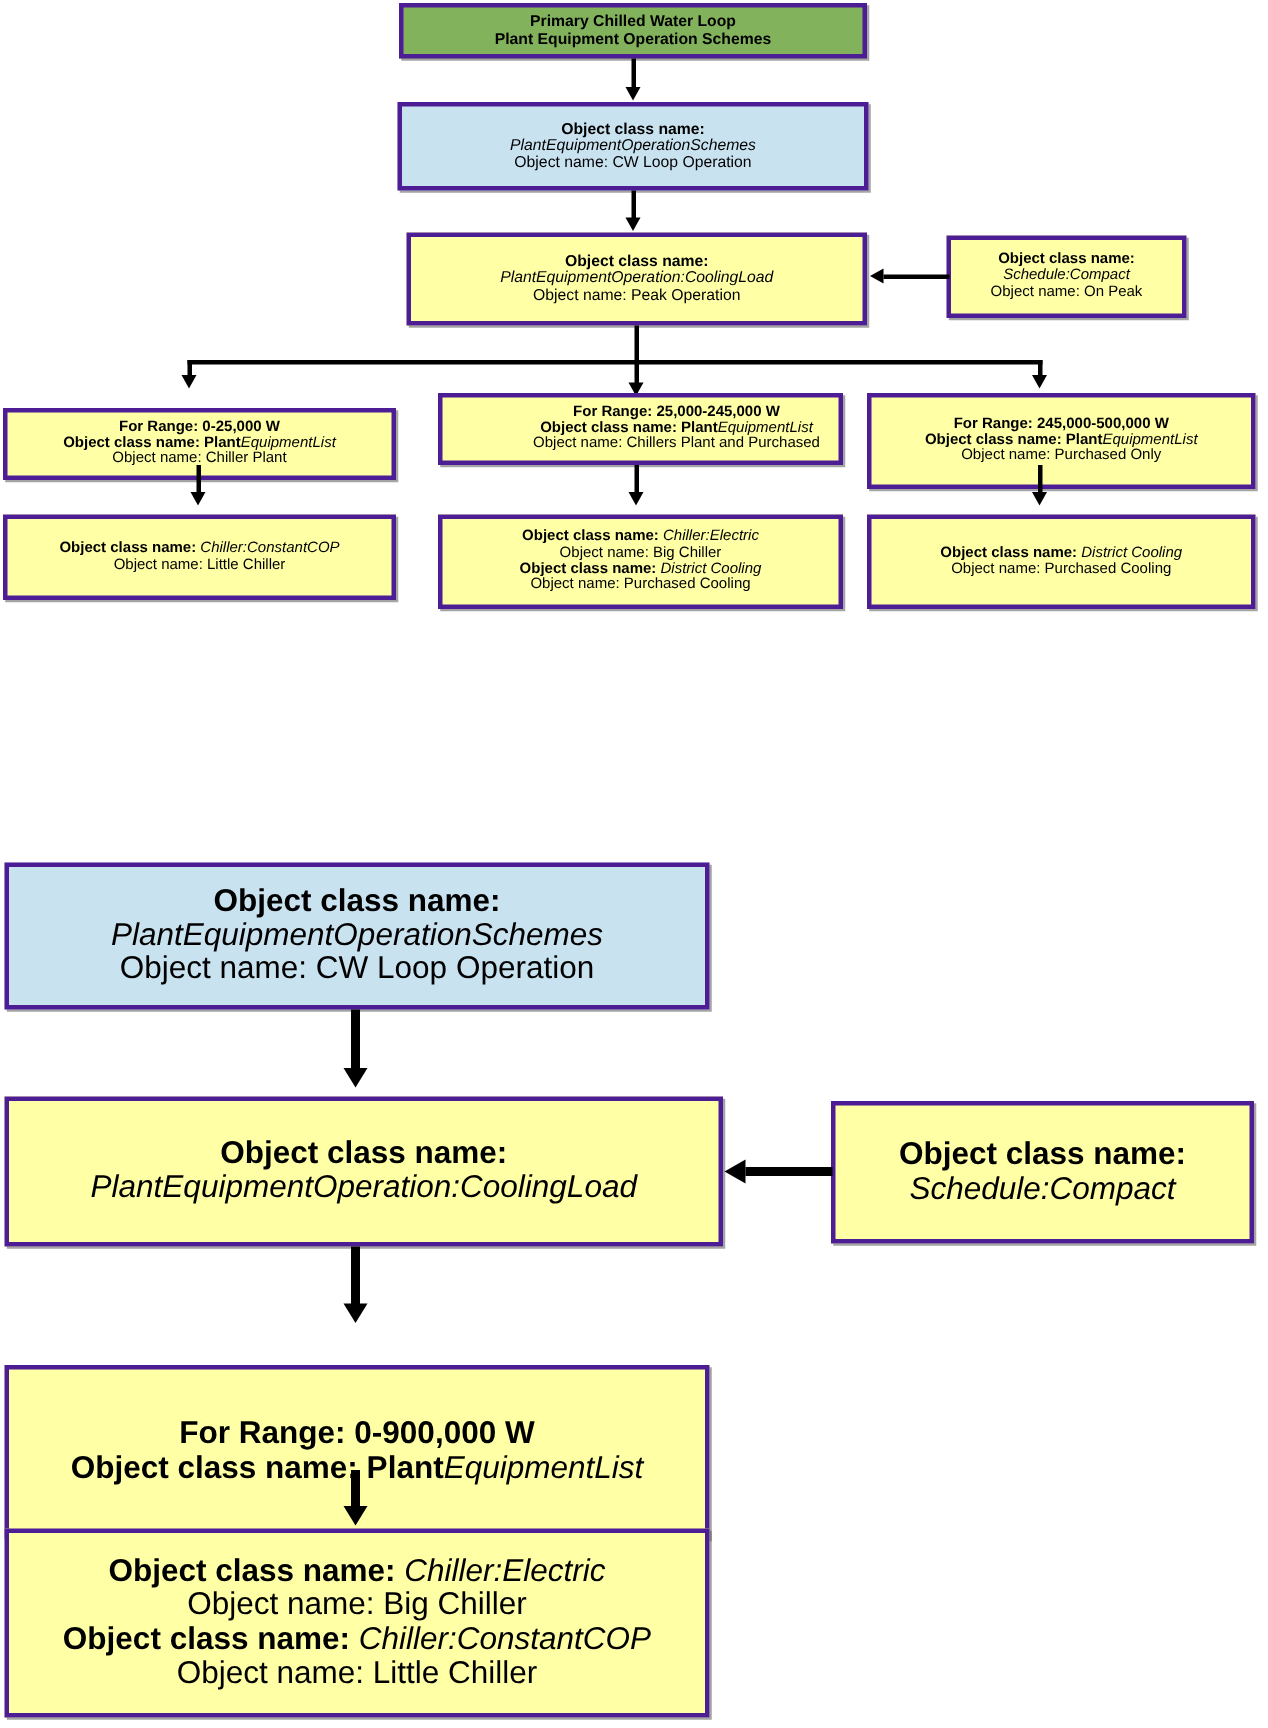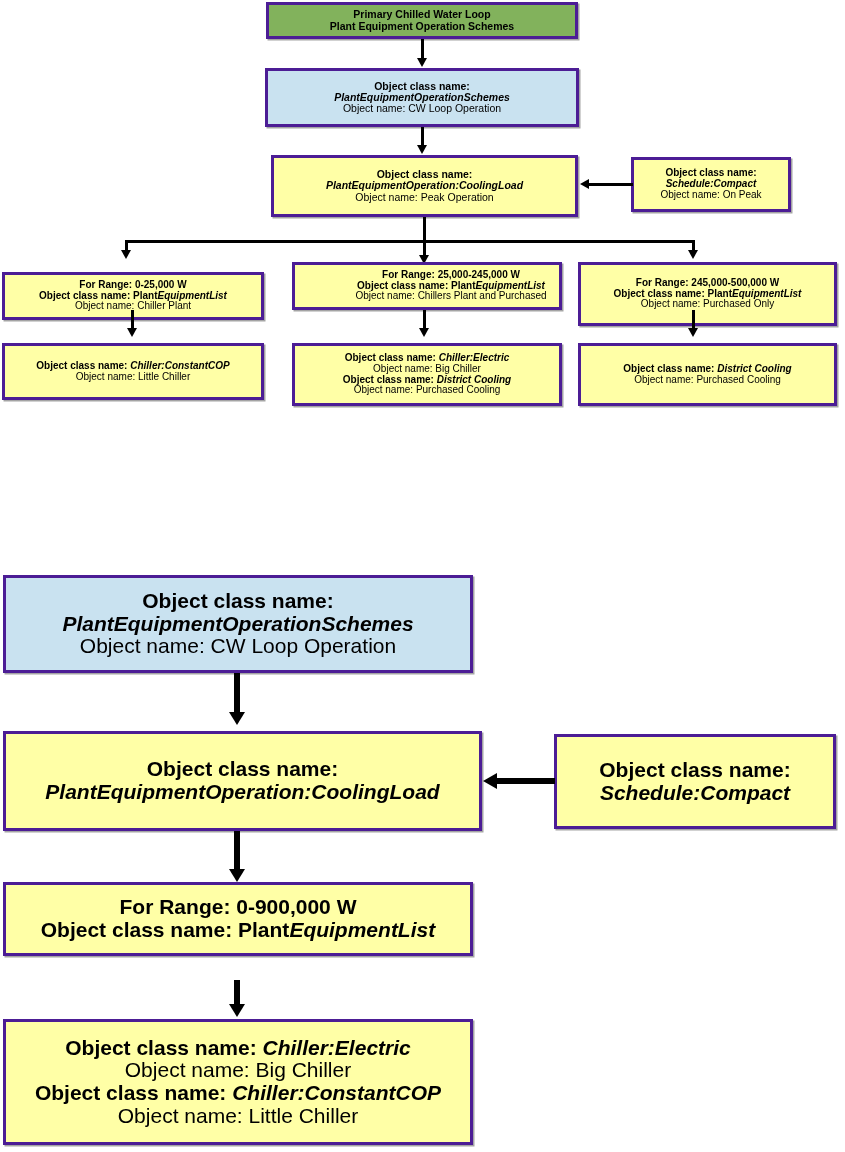--- a/index.html
+++ b/index.html
@@ -33,21 +33,21 @@
     text-align: center;
     line-height: 1.08;
     background: #ffffa6;
   }
   .box.green  { background: #82b25c; }
   .box.blue   { background: #c9e2f0; }
   .box.yellow { background: #ffffa6; }
 
   .ln { display: block; white-space: nowrap; }
   .b  { font-weight: bold; }
-  .bi { font-weight: bold; font-style: italic; }
+  .bi { font-weight: normal; font-style: italic; }
 
   
   .vline {
     position: absolute;
     background: #000;
   }
   .hline {
     position: absolute;
     background: #000;
   }
@@ -191,21 +191,21 @@
     <span class="ln b">Object class name:</span>
     <span class="ln bi">Schedule:Compact</span>
   </div>
 
   <div class="hline" style="left:497px; top:778px; width:58px; height:6px;"></div>
   <div class="arrowleft big" style="left:483px; top:773px;"></div>
 
   <div class="vline" style="left:234px; top:831px; width:6px; height:42px;"></div>
   <div class="arrowdown big" style="left:229px; top:869px;"></div>
 
-  <div class="box yellow t-lg" style="left:3px; top:882px; width:470px; height:74px;">
+  <div class="box yellow t-lg" style="left:3px; top:910px; width:470px; height:116px;">
     <span class="ln b">For Range: 0-900,000 W</span>
     <span class="ln"><span class="b">Object class name: Plant</span><span class="bi">EquipmentList</span></span>
   </div>
 
   <div class="vline" style="left:234px; top:980px; width:6px; height:28px;"></div>
   <div class="arrowdown big" style="left:229px; top:1004px;"></div>
 
   <div class="box yellow t-lg" style="left:3px; top:1019px; width:470px; height:126px;">
     <span class="ln"><span class="b">Object class name:</span>&nbsp;<span class="bi">Chiller:Electric</span></span>
     <span class="ln">Object name: Big Chiller</span>

